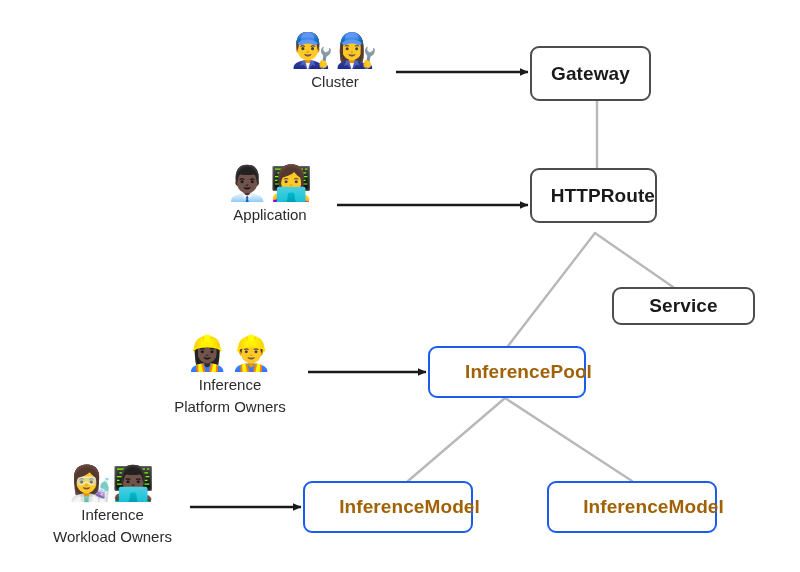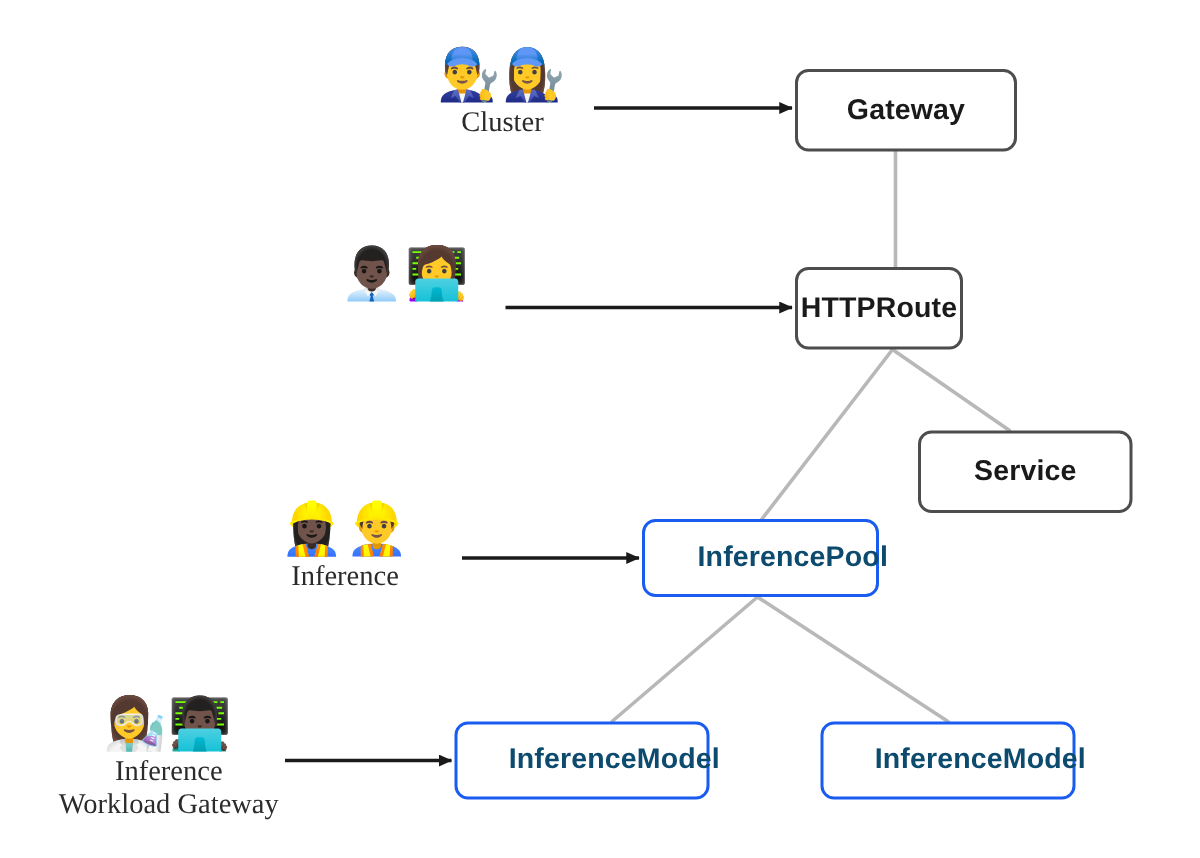--- a/index.html
+++ b/index.html
@@ -36,41 +36,40 @@
     font-weight: bold;
     letter-spacing: 0.1px;
   }
   .node.dark {
     border: 2.2px solid #4d4d4d;
     color: #1a1a1a;
     font-size: 19px;
   }
   .node.blue {
     border: 2.2px solid #1a5cf0;
-    color: #0c4a6e;
+    color: #a16207;
     font-size: 19px;
     padding-left: 43px;
   }
   .persona {
     position: absolute;
     text-align: center;
     color: #2b2b2b;
   }
   .persona-emoji {
     font-size: 34px;
     line-height: 40px;
     letter-spacing: 1px;
     white-space: nowrap;
   }
   .persona-label {
-    font-size: 19px;
+    font-size: 15px;
     line-height: 21px;
     white-space: nowrap;
     margin-top: 1px;
-    font-family: Liberation Serif, serif;
   }
 </style>
 </head>
 <body>
 
 <div id="canvas">
 
   <svg class="edges" viewBox="0 0 800 572" xmlns="http://www.w3.org/2000/svg">
     <defs>
       <marker id="blackArrow" markerWidth="9" markerHeight="8" refX="8.5" refY="4" orient="auto" markerUnits="userSpaceOnUse">
@@ -87,29 +86,29 @@
     </g>
 
     <g stroke="#1a1a1a" stroke-width="2.4" fill="none" marker-end="url(#blackArrow)">
       <line x1="396" y1="72" x2="528" y2="72"></line>
       <line x1="337" y1="205" x2="528" y2="205"></line>
       <line x1="308" y1="372" x2="426" y2="372"></line>
       <line x1="190" y1="507" x2="301" y2="507"></line>
     </g>
   </svg>
 
-  <div class="node dark" style="left:530px; top:46px; width:148px; height:55px;">
+  <div class="node dark" style="left:530px; top:46px; width:121px; height:55px;">
     <span>Gateway</span>
   </div>
 
-  <div class="node dark" style="left:530px; top:178px; width:112px; height:55px;">
+  <div class="node dark" style="left:530px; top:168px; width:127px; height:55px;justify-content:flex-end;">
     <span>HTTPRoute</span>
   </div>
 
-  <div class="node dark" style="left:612px; top:287px; width:143px; height:55px;">
+  <div class="node dark" style="left:612px; top:287px; width:143px; height:38px;">
     <span>Service</span>
   </div>
 
   <div class="node blue" style="left:428px; top:346px; width:158px; height:52px;">
     <span>InferencePool</span>
   </div>
 
   <div class="node blue" style="left:303px; top:481px; width:170px; height:52px;">
     <span>InferenceModel</span>
   </div>
@@ -118,26 +117,28 @@
     <span>InferenceModel</span>
   </div>
 
   <div class="persona" style="left:270px; top:30px; width:130px;">
     <div class="persona-emoji">👨‍🔧👩‍🔧</div>
     <div class="persona-label">Cluster</div>
   </div>
 
   <div class="persona" style="left:205px; top:163px; width:130px;">
     <div class="persona-emoji">👨🏿‍💼👩‍💻</div>
+    <div class="persona-label">Application</div>
   </div>
 
   <div class="persona" style="left:155px; top:333px; width:150px;">
     <div class="persona-emoji">👷🏿‍♀️👷‍♂️</div>
     <div class="persona-label">Inference</div>
+    <div class="persona-label">Platform Owners</div>
   </div>
 
   <div class="persona" style="left:35px; top:463px; width:155px;">
     <div class="persona-emoji">👩‍🔬👨🏿‍💻</div>
     <div class="persona-label">Inference</div>
-    <div class="persona-label">Workload Gateway</div>
+    <div class="persona-label">Workload Owners</div>
   </div>
 
 </div>
 
 </body></html>

